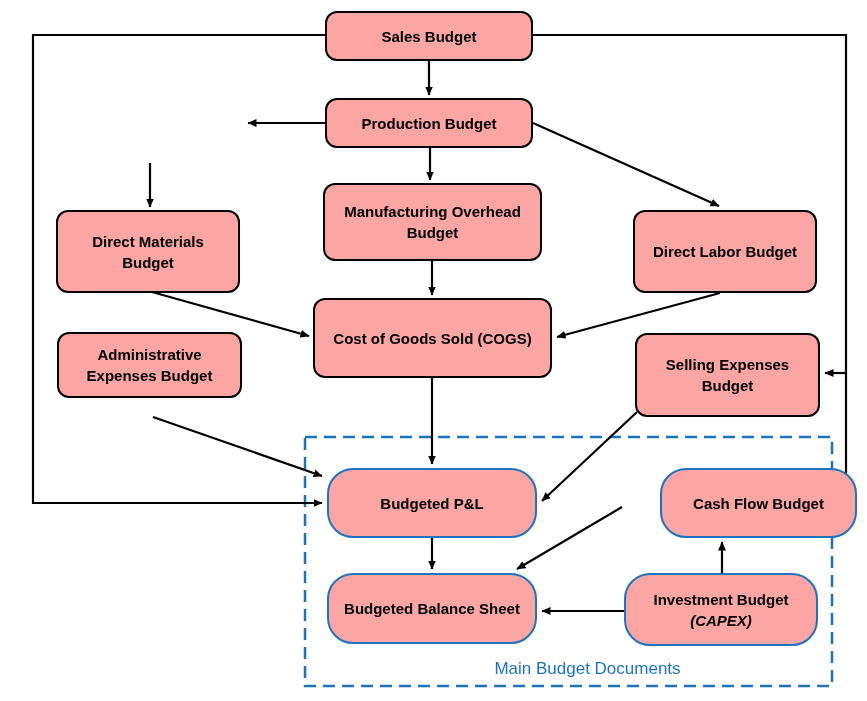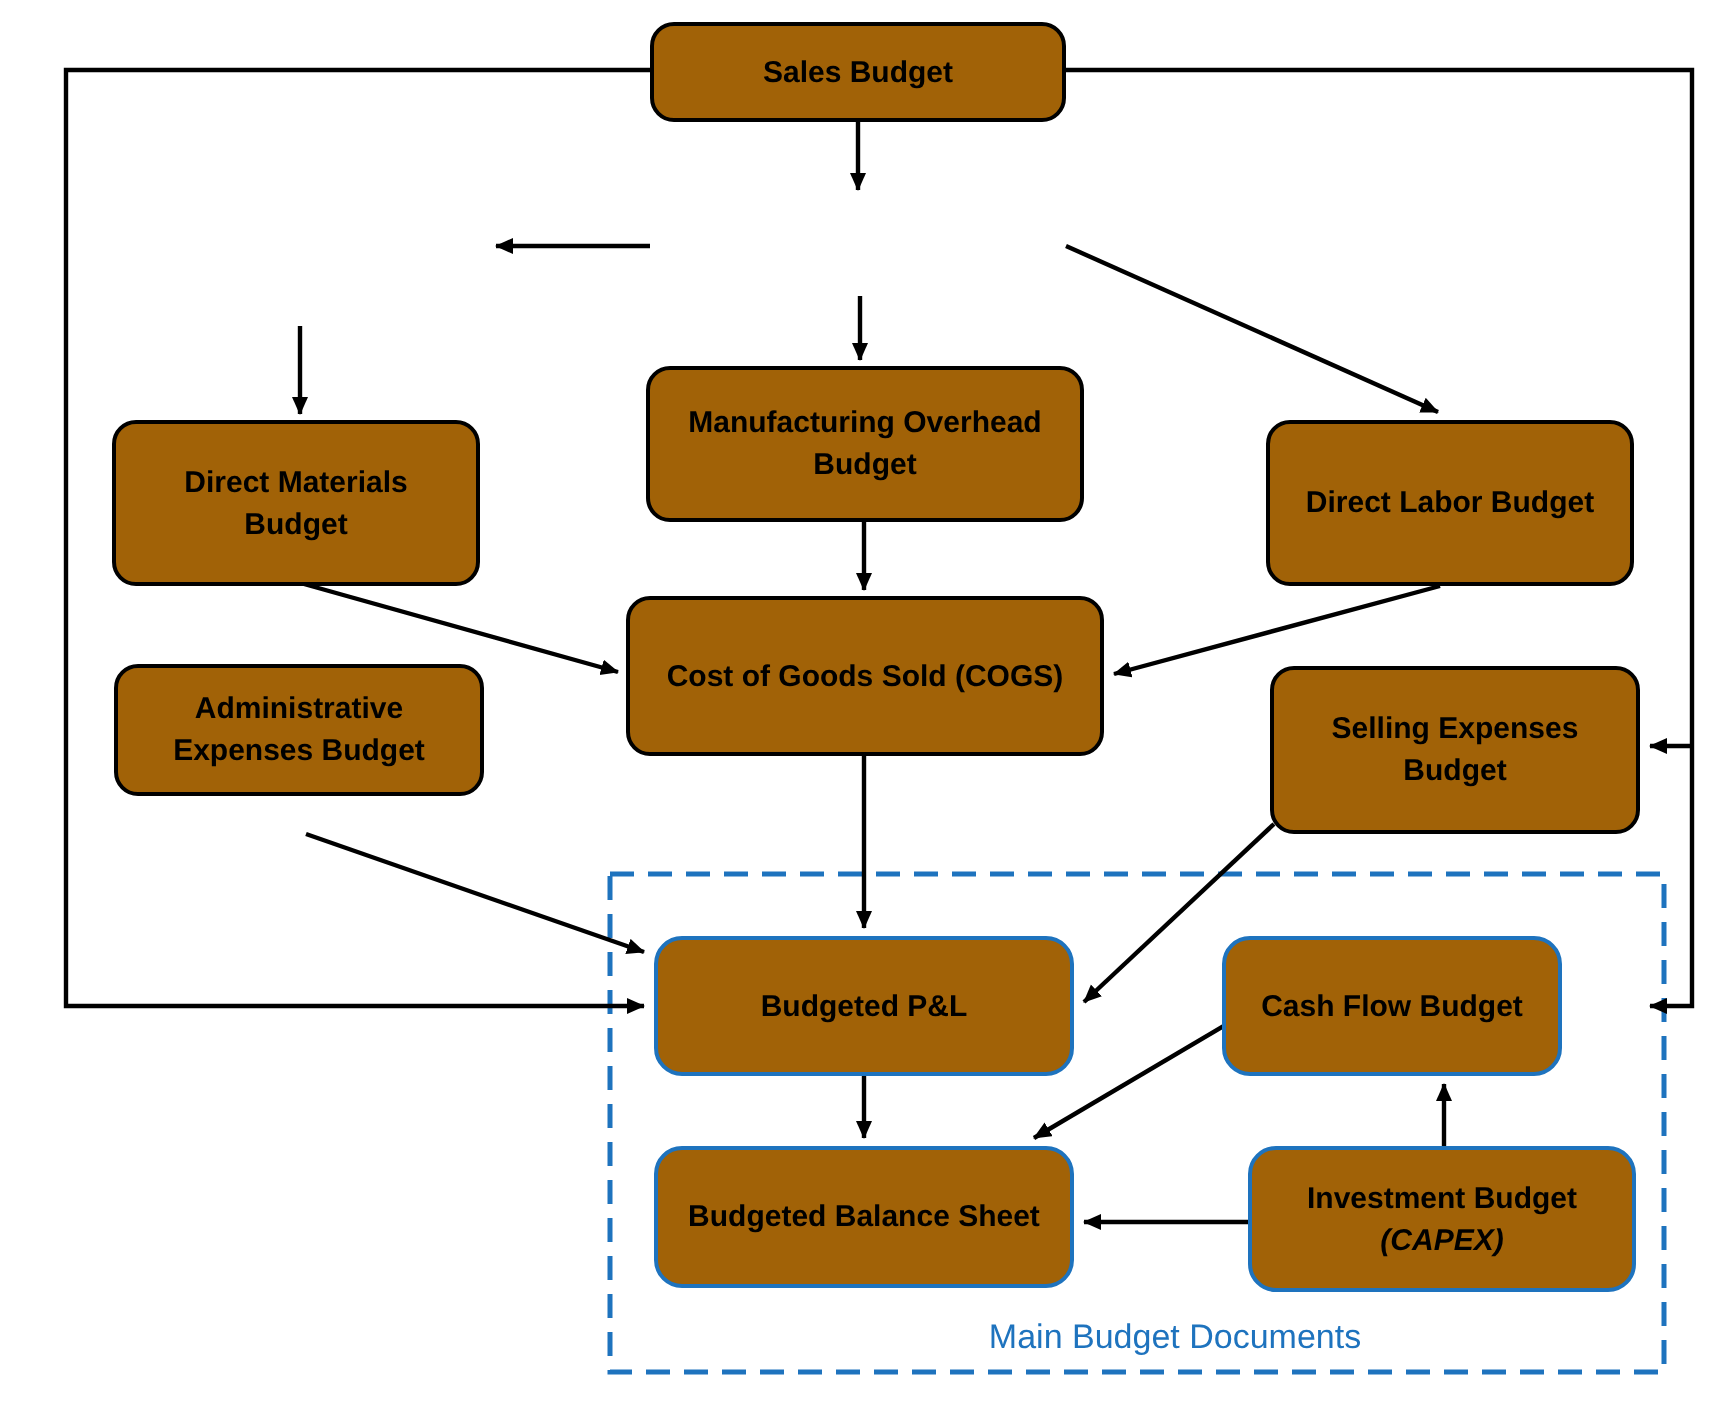--- a/index.html
+++ b/index.html
@@ -7,34 +7,34 @@
     position:relative;
     width:867px;height:701px;
     background:#ffffff;
     font-family:"Liberation Sans", sans-serif;
     overflow:hidden;
   }
   #wires{position:absolute;left:0;top:0;width:867px;height:701px;}
   .node{
     position:absolute;
     box-sizing:border-box;
-    background:#a16207;
+    background:#fca5a5;
     display:flex;
     flex-direction:column;
     align-items:center;
     justify-content:center;
     text-align:center;
     font-weight:bold;
     font-size:15px;
     line-height:1.4;
     color:#000000;
     padding:4px 10px;
   }
   .node.black{border:2.5px solid #000000;border-radius:12px;}
-  .node.blue{border:2.5px solid #1E73BE;border-radius:14px;}
+  .node.blue{border:2.5px solid #1E73BE;border-radius:26px;}
   .node .italic{font-style:italic;}
   #group-label{
     position:absolute;
     left:455px;top:659px;width:265px;
     text-align:center;
     font-size:17px;
     color:#1E73BE;
     font-weight:normal;
   }
 </style>
@@ -72,20 +72,23 @@
       <path d="M533 35 L846 35 L846 503 L825 503" marker-end="url(#ah)"></path>
       <path d="M846 373 L825 373" marker-end="url(#ah)"></path>
     </g>
   </svg>
 
   <div class="node black" style="left:325px;top:11px;width:208px;height:50px">
     <span>Sales Budget</span>
   </div>
 
 
+  <div class="node black" style="left:325px;top:98px;width:208px;height:50px">
+    <span>Production Budget</span>
+  </div>
 
   <div class="node black" style="left:323px;top:183px;width:219px;height:78px">
     <span>Manufacturing Overhead</span>
     <span>Budget</span>
   </div>
 
   <div class="node black" style="left:633px;top:210px;width:184px;height:83px">
     <span>Direct Labor Budget</span>
   </div>
 
@@ -105,21 +108,21 @@
 
   <div class="node black" style="left:635px;top:333px;width:185px;height:84px">
     <span>Selling Expenses</span>
     <span>Budget</span>
   </div>
 
   <div class="node blue" style="left:327px;top:468px;width:210px;height:70px">
     <span>Budgeted P&amp;L</span>
   </div>
 
-  <div class="node blue" style="left:611px;top:468px;width:170px;height:70px">
+  <div class="node blue" style="left:660px;top:468px;width:197px;height:70px">
     <span>Cash Flow Budget</span>
   </div>
 
   <div class="node blue" style="left:327px;top:573px;width:210px;height:71px">
     <span>Budgeted Balance Sheet</span>
   </div>
 
   <div class="node blue" style="left:624px;top:573px;width:194px;height:73px">
     <span>Investment Budget</span>
     <span class="italic">(CAPEX)</span>

